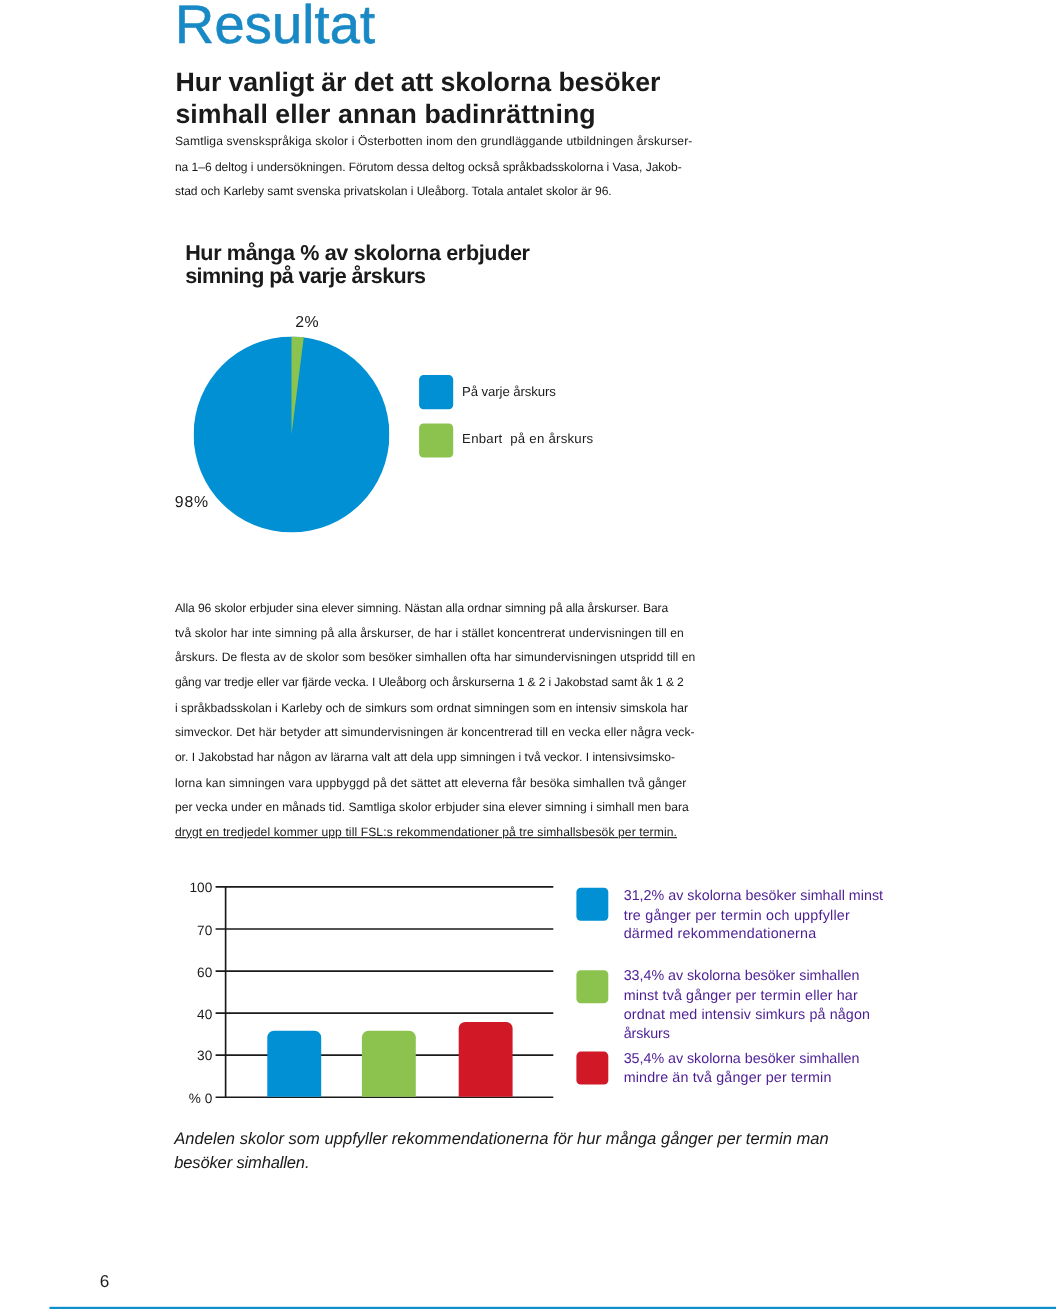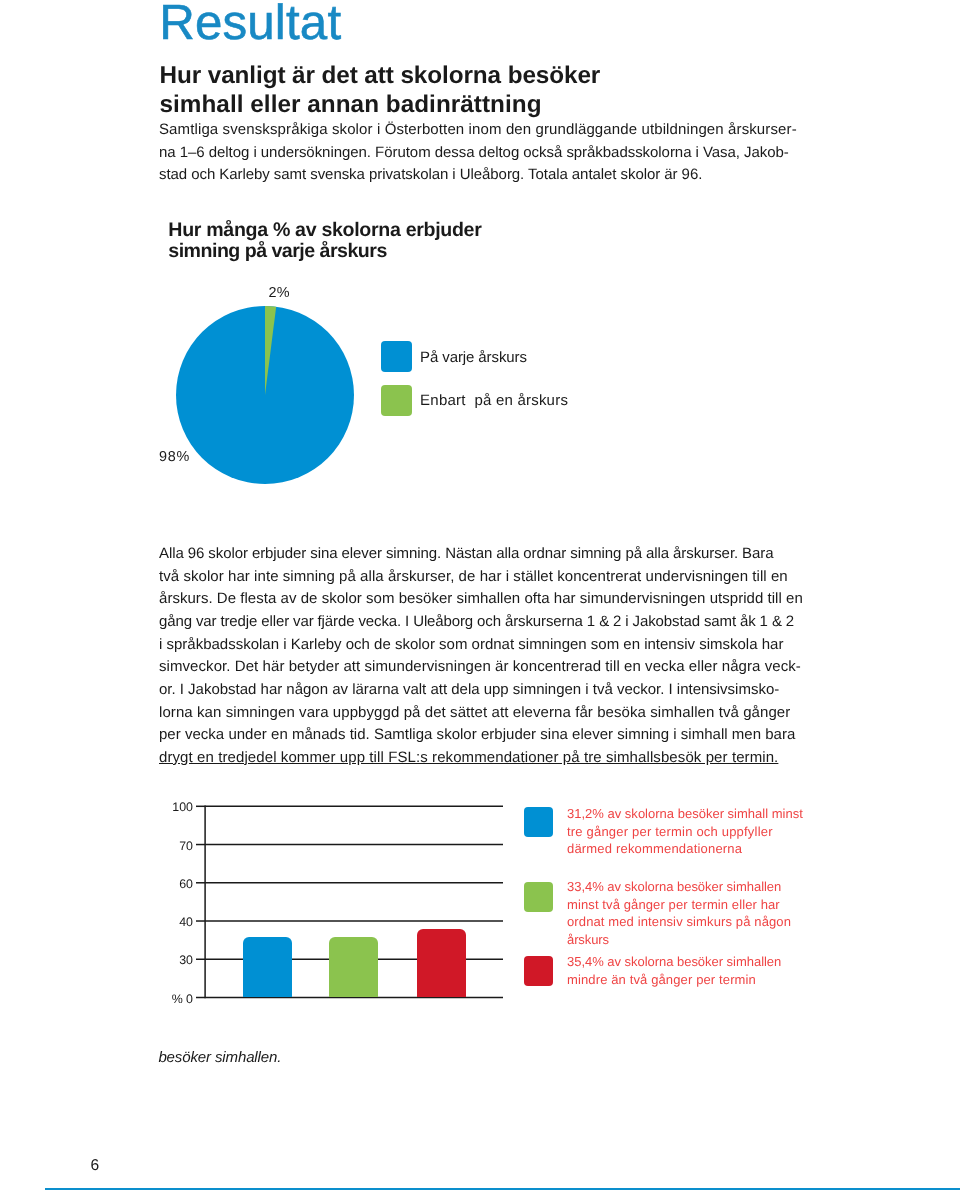--- a/index.html
+++ b/index.html
@@ -11,36 +11,36 @@
   .abs{position:absolute;white-space:nowrap;}
 
   
   #section-title{left:114.2px;top:-5px;font-size:49.3px;line-height:56px;color:#1889c4;
       font-weight:400;letter-spacing:0.15px;-webkit-text-stroke:0.55px #1889c4;}
   .h2line{left:114.5px;font-size:24.3px;font-weight:700;line-height:24px;}
   #h2a{top:63.8px;letter-spacing:-0.09px;}
   #h2b{top:93.2px;letter-spacing:0.04px;}
 
   
-  .bodyline{left:114.0px;font-size:15px;letter-spacing:0px;line-height:15px;}
+  .bodyline{left:114.0px;font-size:11px;letter-spacing:0px;line-height:15px;}
 
   
   .chart-title{left:123.3px;font-size:19.6px;font-weight:700;line-height:20px;}
   #pie-wrap{position:absolute;left:131px;top:306px;width:178px;height:178px;}
   #pie-svg{display:block;}
   .pielabel{font-size:14.4px;letter-spacing:0.1px;}
   .legend-sw{position:absolute;border-radius:4px;}
-  .legend-tx{position:absolute;font-size:15px;white-space:pre;letter-spacing:0.1px;}
+  .legend-tx{position:absolute;font-size:12px;white-space:pre;letter-spacing:0.1px;}
 
   
   #barchart{position:absolute;left:12px;top:0;width:960px;height:1190px;}
   .ytick{position:absolute;font-size:12.4px;text-align:right;white-space:nowrap;line-height:12px;}
   .blegend-sw{position:absolute;border-radius:4px;}
   .blegend-tx{position:absolute;font-size:13px;line-height:17.4px;letter-spacing:0.05px;
-      color:#ef4444;}
+      color:#4c1d95;}
 
   
   .capline{left:113.4px;font-size:15.05px;font-style:italic;line-height:15px;}
   #page-number{left:45.6px;top:1158.3px;font-size:15.6px;line-height:15px;letter-spacing:-0.5px;}
   #footer-rule{position:absolute;left:0;top:1188px;width:960px;height:2px;background:#0c8fcd;}
 </style>
 </head>
 <body>
 
 <div class="page">
@@ -74,21 +74,21 @@
 
     <div class="legend-sw" id="pl-sw1" style="left: 336px; top: 385.2px; width: 30.6px; height: 30.6px; background: rgb(139, 195, 78);"></div>
     <div class="legend-tx" style="left:375.1px;top:391.6px;letter-spacing:0.22px">Enbart  på en årskurs</div>
   </div>
 
   <div id="body-paragraph">
       <div class="abs bodyline" style="top: 546.2px; letter-spacing: -0.088px;">Alla 96 skolor erbjuder sina elever simning. Nästan alla ordnar simning på alla årskurser. Bara</div>
       <div class="abs bodyline" style="top: 568.83px; letter-spacing: 0.06px;">två skolor har inte simning på alla årskurser, de har i stället koncentrerat undervisningen till en</div>
       <div class="abs bodyline" style="top: 591.46px; letter-spacing: 0.036px;">årskurs. De flesta av de skolor som besöker simhallen ofta har simundervisningen utspridd till en</div>
       <div class="abs bodyline" style="top: 614.09px; letter-spacing: -0.122px;">gång var tredje eller var fjärde vecka. I Uleåborg och årskurserna 1 &amp; 2 i Jakobstad samt åk 1 &amp; 2</div>
-      <div class="abs bodyline" style="top: 636.72px; letter-spacing: -0.001px;">i språkbadsskolan i Karleby och de skolor som ordnat simningen som en intensiv simskola har</div>
+      <div class="abs bodyline" style="top: 636.72px; letter-spacing: -0.001px;">i språkbadsskolan i Karleby och de simkurs som ordnat simningen som en intensiv simskola har</div>
       <div class="abs bodyline" style="top: 659.35px; letter-spacing: 0.069px;">simveckor. Det här betyder att simundervisningen är koncentrerad till en vecka eller några veck-</div>
       <div class="abs bodyline" style="top: 681.98px; letter-spacing: -0.01px;">or. I Jakobstad har någon av lärarna valt att dela upp simningen i två veckor. I intensivsimsko-</div>
       <div class="abs bodyline" style="top: 704.61px; letter-spacing: 0.083px;">lorna kan simningen vara uppbyggd på det sättet att eleverna får besöka simhallen två gånger</div>
       <div class="abs bodyline" style="top: 727.24px; letter-spacing: 0.02px;">per vecka under en månads tid. Samtliga skolor erbjuder sina elever simning i simhall men bara</div>
       <div class="abs bodyline" style="top: 749.87px; letter-spacing: 0.092px; text-decoration: underline;">drygt en tredjedel kommer upp till FSL:s rekommendationer på tre simhallsbesök per termin.</div>
     </div>
 
   <div id="barchart">
       <svg width="960" height="1190" viewBox="0 0 960 1190" style="position: absolute; left: 0px; top: 0px;">
         <line x1="148.1" y1="806.3" x2="446" y2="806.3" stroke="#1a1a1a" stroke-width="1.5"></line>
@@ -121,17 +121,18 @@
       <div class="blegend-sw" style="left: 466.9px; top: 881.5px; width: 29.6px; height: 30.4px; background: rgb(139, 195, 78);"></div>
       <div class="blegend-tx" style="left: 510px; top: 878.2px; letter-spacing: -0.031px;">33,4% av skolorna besöker simhallen</div>
       <div class="blegend-tx" style="left: 510px; top: 895.7px; letter-spacing: 0.108px; text-align: right;">minst två gånger per termin eller har</div>
       <div class="blegend-tx" style="left: 510px; top: 913.2px; letter-spacing: 0.121px;">ordnat med intensiv simkurs på någon</div>
       <div class="blegend-tx" style="left: 510px; top: 930.7px; letter-spacing: -0.104px;">årskurs</div>
       <div class="blegend-sw" style="left: 466.9px; top: 956px; width: 29.6px; height: 30.4px; background: rgb(208, 24, 39);"></div>
       <div class="blegend-tx" style="left: 510px; top: 953.2px; letter-spacing: -0.031px;">35,4% av skolorna besöker simhallen</div>
       <div class="blegend-tx" style="left: 510px; top: 970.7px; letter-spacing: 0.127px;">mindre än två gånger per termin</div>
     </div>
 
+  <div class="abs capline" style="top:1027.6px;letter-spacing:0.014px">Andelen skolor som uppfyller rekommendationerna för hur många gånger per termin man</div>
   <div class="abs capline" style="top:1050.1px;letter-spacing:-0.145px">besöker simhallen.</div>
 
   <div class="abs" id="page-number">6</div>
   <div id="footer-rule"></div>
 </div>
 
 </body></html>

